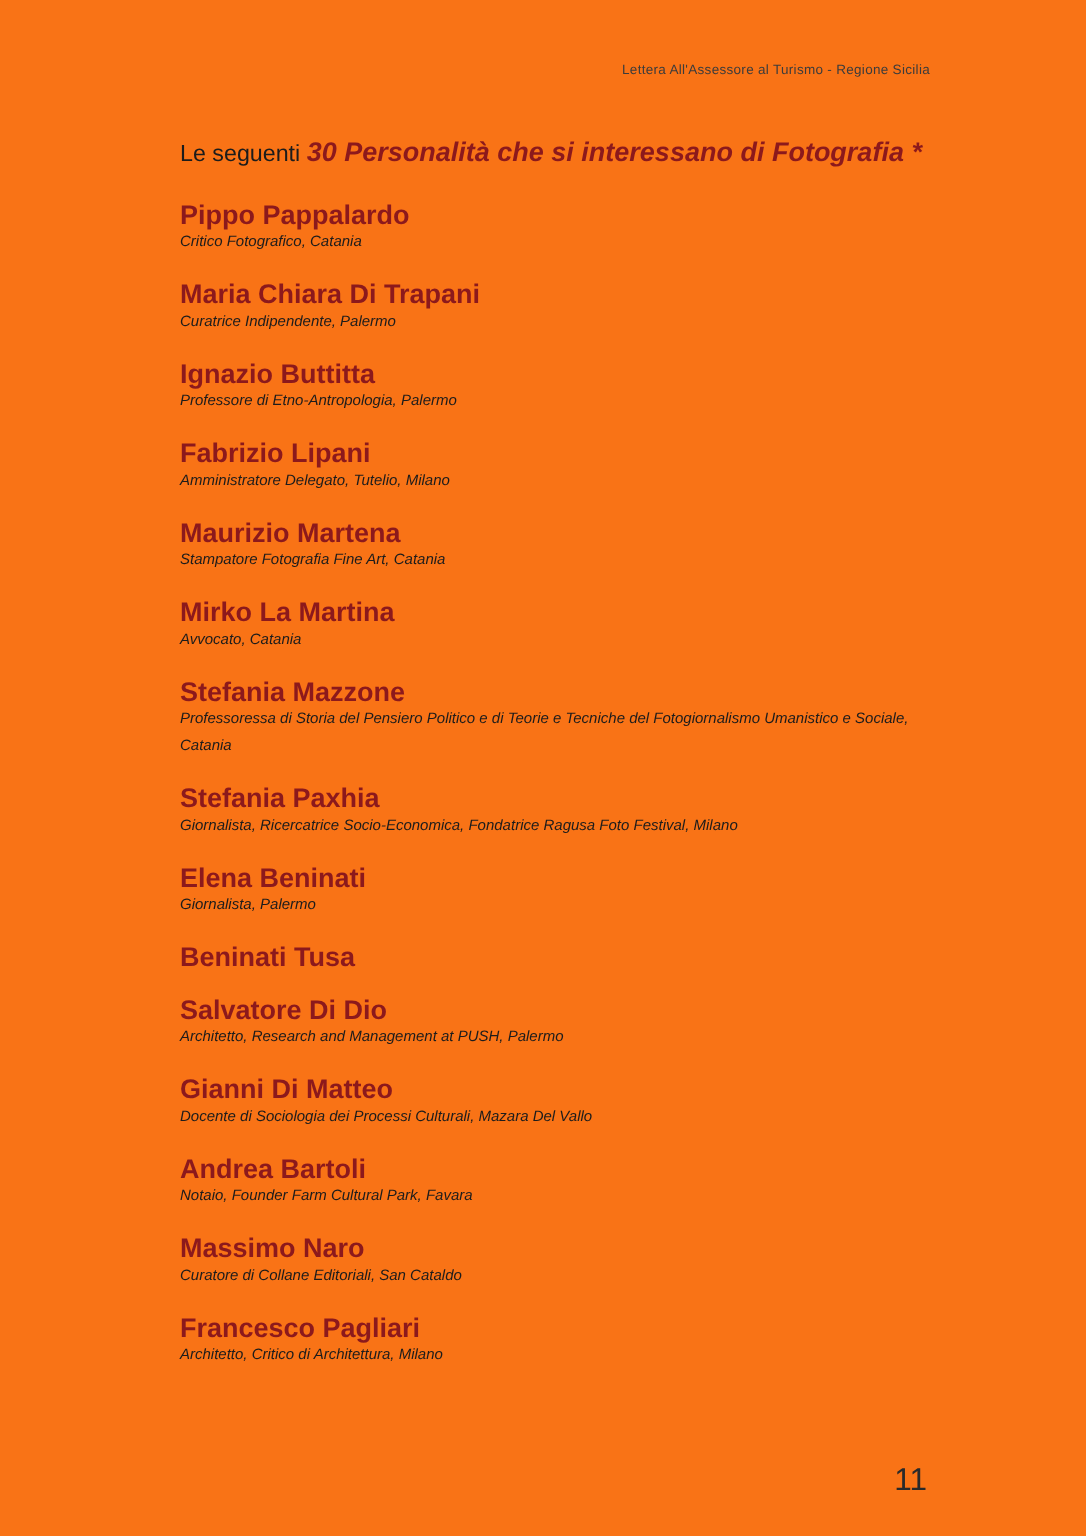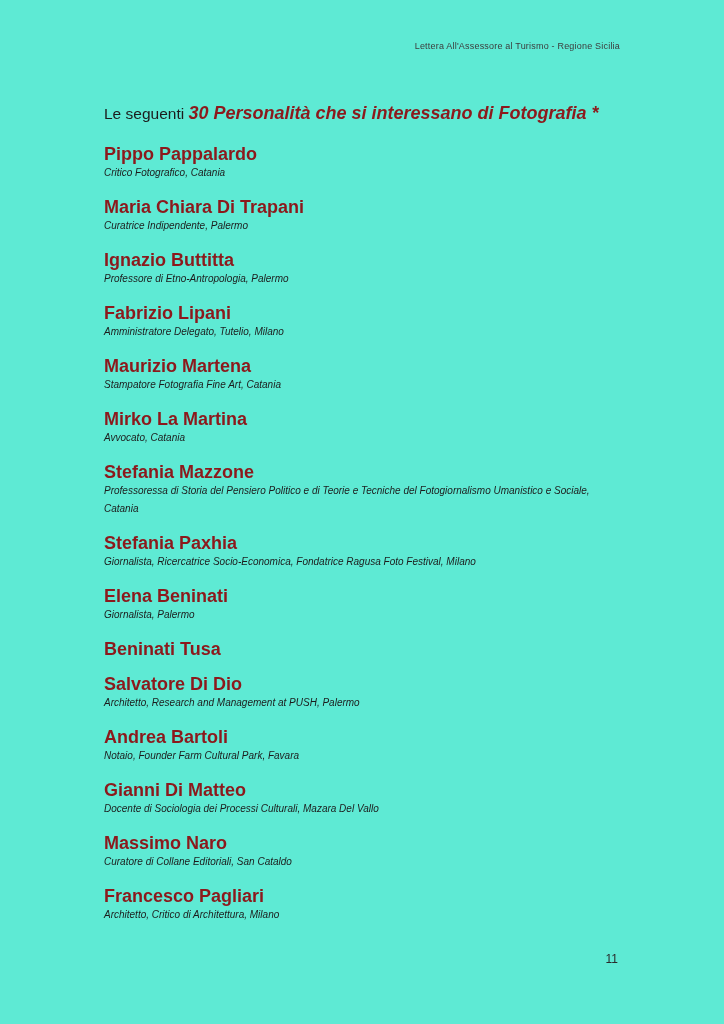--- a/index.html
+++ b/index.html
@@ -10,37 +10,36 @@
   * { margin: 0; padding: 0; box-sizing: border-box; }
   html, body { background: #ffffff; }
   body {
     font-family: "Liberation Sans", sans-serif;
     color: var(--body-text);
   }
   .page {
     position: relative;
     width: 724px;
     height: 1024px;
-    background: #5eead4;
+    background: #f97316;
     overflow: hidden;
   }
   .running-header {
     position: absolute;
     top: 41px;
     right: 104px;
     font-size: 9px;
     letter-spacing: 0.2px;
     color: var(--header-text);
   }
   .content {
     position: absolute;
     top: 91px;
-    left: 104px;
+    left: 120px;
     width: 518px;
-    margin-top: 12px;
   }
   .intro {
     font-size: 15.5px;
     line-height: 20px;
     color: var(--body-text);
     margin-bottom: 20px;
   }
   .intro .highlight {
     font-size: 18px;
     font-weight: bold;
@@ -57,23 +56,23 @@
     color: var(--accent);
   }
   .signatory .role {
     font-size: 10px;
     font-style: italic;
     line-height: 18px;
     color: var(--body-text);
   }
   .page-number {
     position: absolute;
-    top: 952px;
+    top: 975px;
     right: 106px;
-    font-size: 12px;
+    font-size: 21px;
     color: #2a2a2a;
   }
 </style>
 </head>
 <body>
 
 <div class="page">
 
   <div class="running-header">Lettera All'Assessore al Turismo - Regione Sicilia</div>
 
@@ -133,27 +132,27 @@
   <div class="signatory">
     <div class="name">Beninati Tusa</div>
   </div>
 
   <div class="signatory">
     <div class="name">Salvatore Di Dio</div>
     <div class="role">Architetto, Research and Management at PUSH, Palermo</div>
   </div>
 
   <div class="signatory">
-    <div class="name">Andrea Bartoli</div>
-    <div class="role">Notaio, Founder Farm Cultural Park, Favara</div>
+    <div class="name">Gianni Di Matteo</div>
+    <div class="role">Docente di Sociologia dei Processi Culturali, Mazara Del Vallo</div>
   </div>
 
   <div class="signatory">
-    <div class="name">Gianni Di Matteo</div>
-    <div class="role">Docente di Sociologia dei Processi Culturali, Mazara Del Vallo</div>
+    <div class="name">Andrea Bartoli</div>
+    <div class="role">Notaio, Founder Farm Cultural Park, Favara</div>
   </div>
 
   <div class="signatory">
     <div class="name">Massimo Naro</div>
     <div class="role">Curatore di Collane Editoriali, San Cataldo</div>
   </div>
 
   <div class="signatory">
     <div class="name">Francesco Pagliari</div>
     <div class="role">Architetto, Critico di Architettura, Milano</div>

